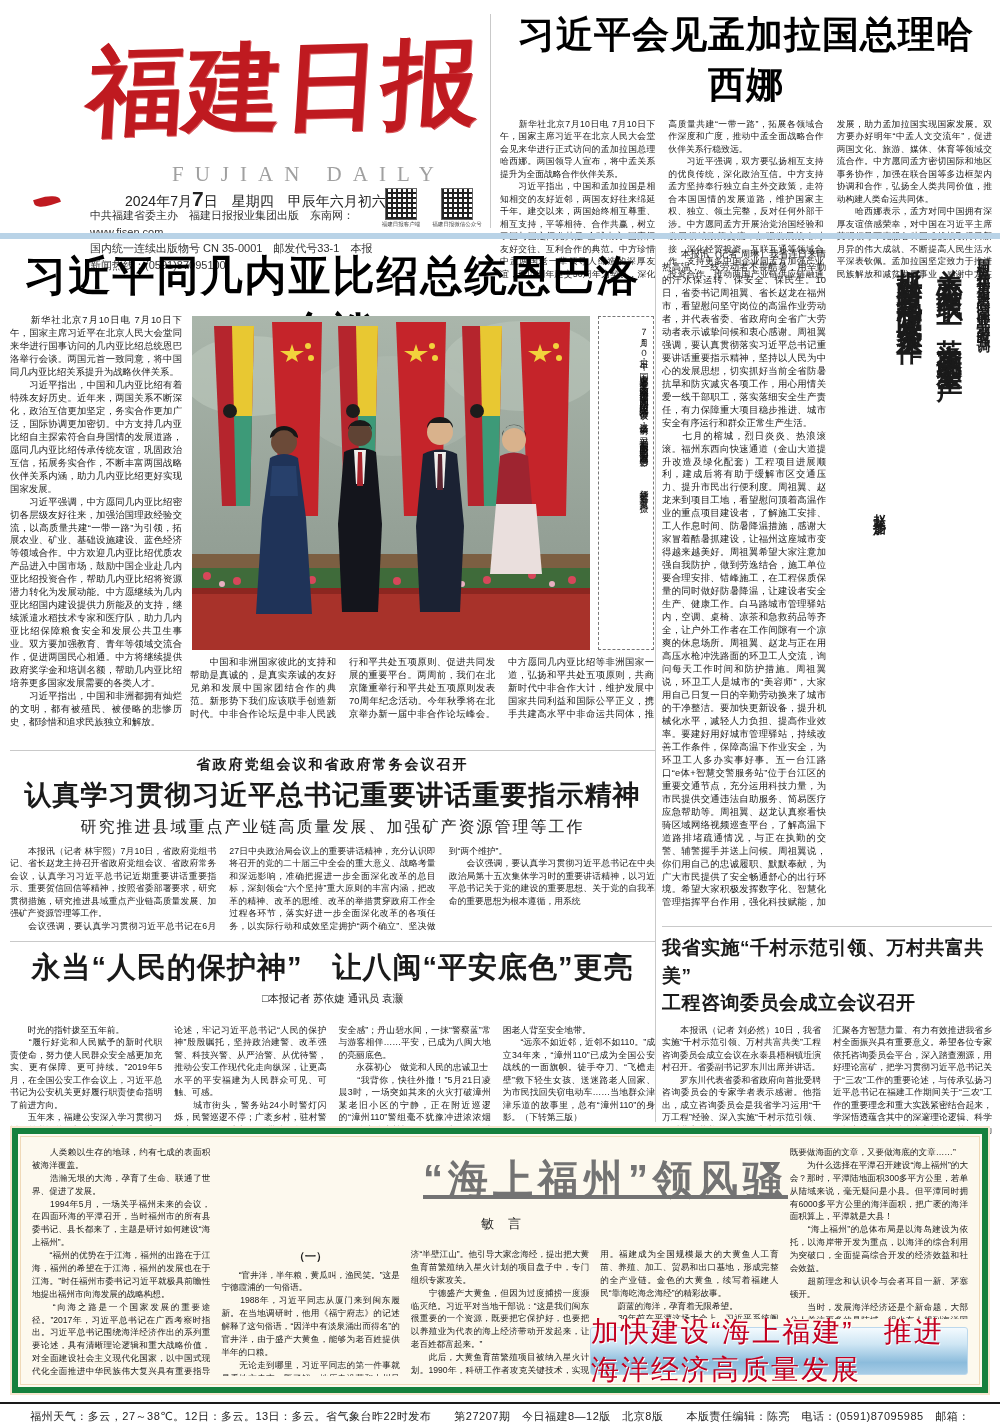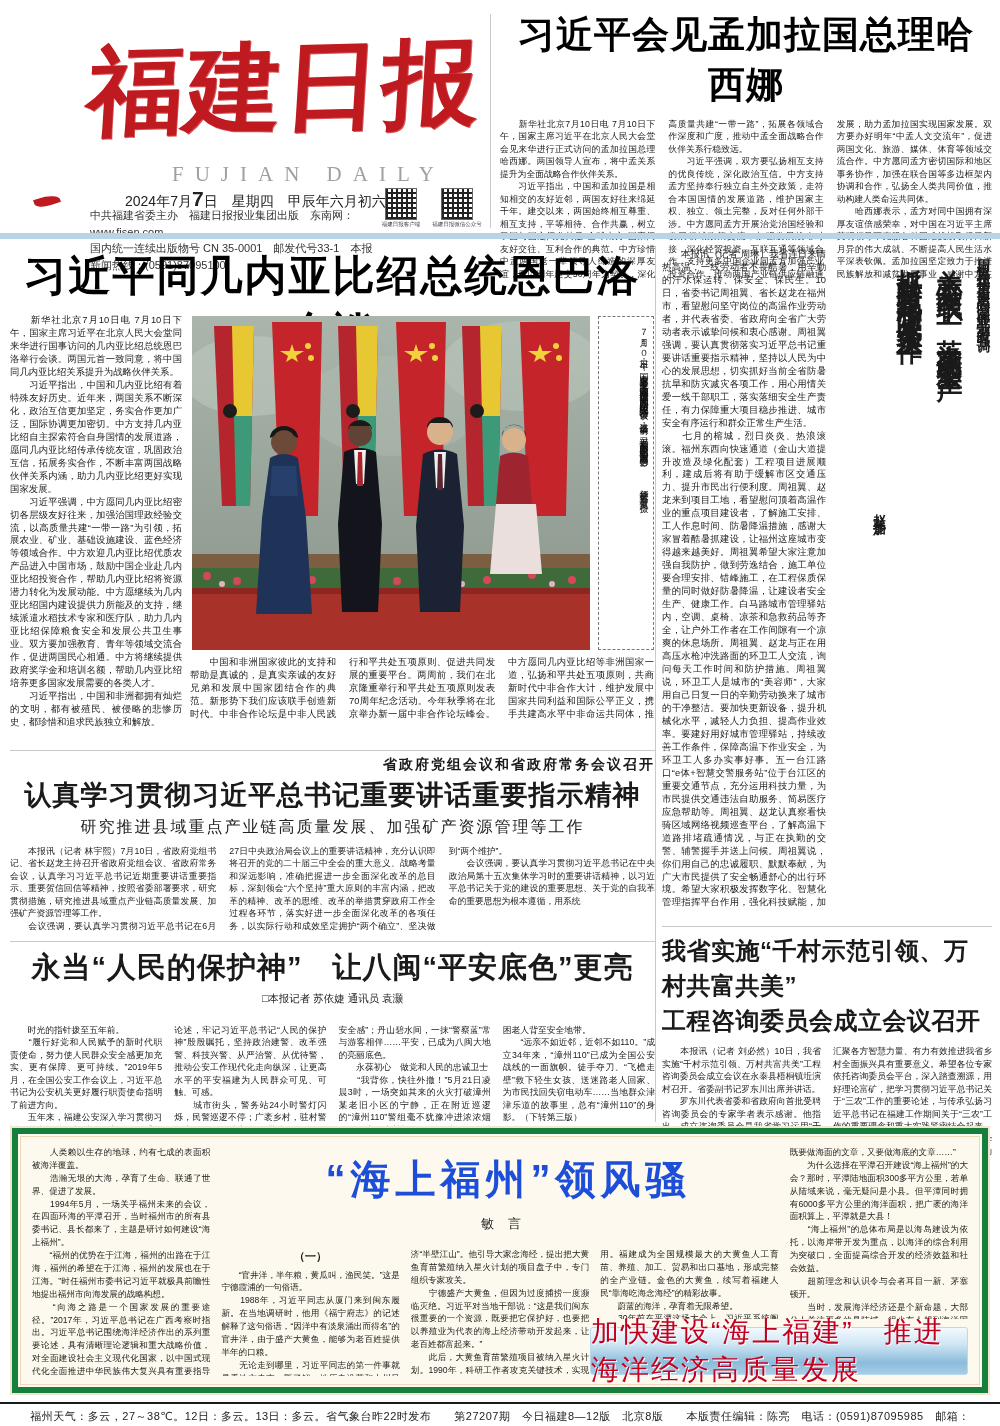--- a/index.html
+++ b/index.html
@@ -24,27 +24,27 @@
         background-image:repeating-linear-gradient(0deg,#222 0 2px,rgba(255,255,255,0) 2px 5px),
                          repeating-linear-gradient(90deg,#222 0 2px,#fff 2px 5px); }
   .qr-label { font-size:5.5px; color:#444; text-align:center; margin-top:1px; }
   .blue-rule { background:#b9d3e7; }
   .vrule { background:#c9c9c9; width:1px; }
   .hrule { background:#c9c9c9; height:1px; }
 
   
   .h-top { font-size:37px; font-weight:bold; letter-spacing:1px; color:#000; }
   .h-main { font-size:42px; font-weight:bold; letter-spacing:2px; color:#000; }
-  .kicker { font-size:14px; font-weight:bold; text-align:right; letter-spacing:2px; }
+  .kicker { font-size:14px; font-weight:bold; text-align:center; letter-spacing:2px; }
   .h-gov { font-size:27px; font-weight:bold; text-align:center; letter-spacing:1px; }
   .sub-gov { font-family:"Liberation Serif","DejaVu Serif",serif; font-size:16px;
              text-align:center; letter-spacing:2px; color:#222; }
   .h-police { font-size:29px; font-weight:bold; text-align:center; letter-spacing:1px; }
   .byline { font-size:10.5px; text-align:center; color:#222; }
-  .h-village { font-size:24px; font-weight:bold; line-height:1.45; letter-spacing:0.5px; }
+  .h-village { font-size:19px; font-weight:bold; line-height:1.45; letter-spacing:0.5px; }
 
   
   .body-s { font-size:8.8px; line-height:1.42; }
   .body-m { font-size:9.6px; line-height:1.4; }
   .cols2 { column-count:2; column-gap:12px; }
   .cols3 { column-count:3; column-gap:13px; }
   .cols4 { column-count:4; column-gap:12px; }
 
   
   .zhou-wrap { overflow:hidden; }
@@ -54,21 +54,21 @@
   .v-big { font-size:26px; font-weight:bold; letter-spacing:5px; padding-left:5px; }
   .v-name { font-size:13px; font-weight:bold; letter-spacing:3px; margin-top:255px; padding-left:8px; }
 
   
   .caption-box { writing-mode:vertical-rl; border:1px dashed #777; padding:5px 3px;
                  font-size:9px; line-height:1.35; letter-spacing:1px; color:#111; }
 
   
   .feature-box { background:#fdf9ee; border:6px solid #15803d; box-shadow:inset 0 0 0 2px #fdf9ee, inset 0 0 0 3px #f0d9b8, 0 0 0 2px #f7e6cf; }
   .f-col { font-size:8.6px; line-height:1.5; height:100%; }
-  .f-title { font-size:40px; font-weight:bold; letter-spacing:5px; text-align:center; color:#1d4ed8; }
+  .f-title { font-size:40px; font-weight:bold; letter-spacing:5px; text-align:right; color:#737373;text-decoration:underline; }
   .f-author { font-size:13px; letter-spacing:14px; text-align:center; margin-top:8px; }
   .f-mark { font-size:11px; font-weight:bold; text-align:center; margin-bottom:4px; }
   .banner { background:linear-gradient(180deg,#f3fafe 0%,#cfe6f4 35%,#8cbcdc 75%,#a8cde6 100%);
             border:1px solid #bcd8ec; border-radius:3px; display:flex; align-items:center;
             justify-content:center; }
   .banner-text { color:#c30020; font-size:28px; font-weight:normal; letter-spacing:2px;
                  text-shadow:1px 1px 0 #ffffff; }
 
   
   .footer-rule { background:#1a1a1a; height:2px; }

